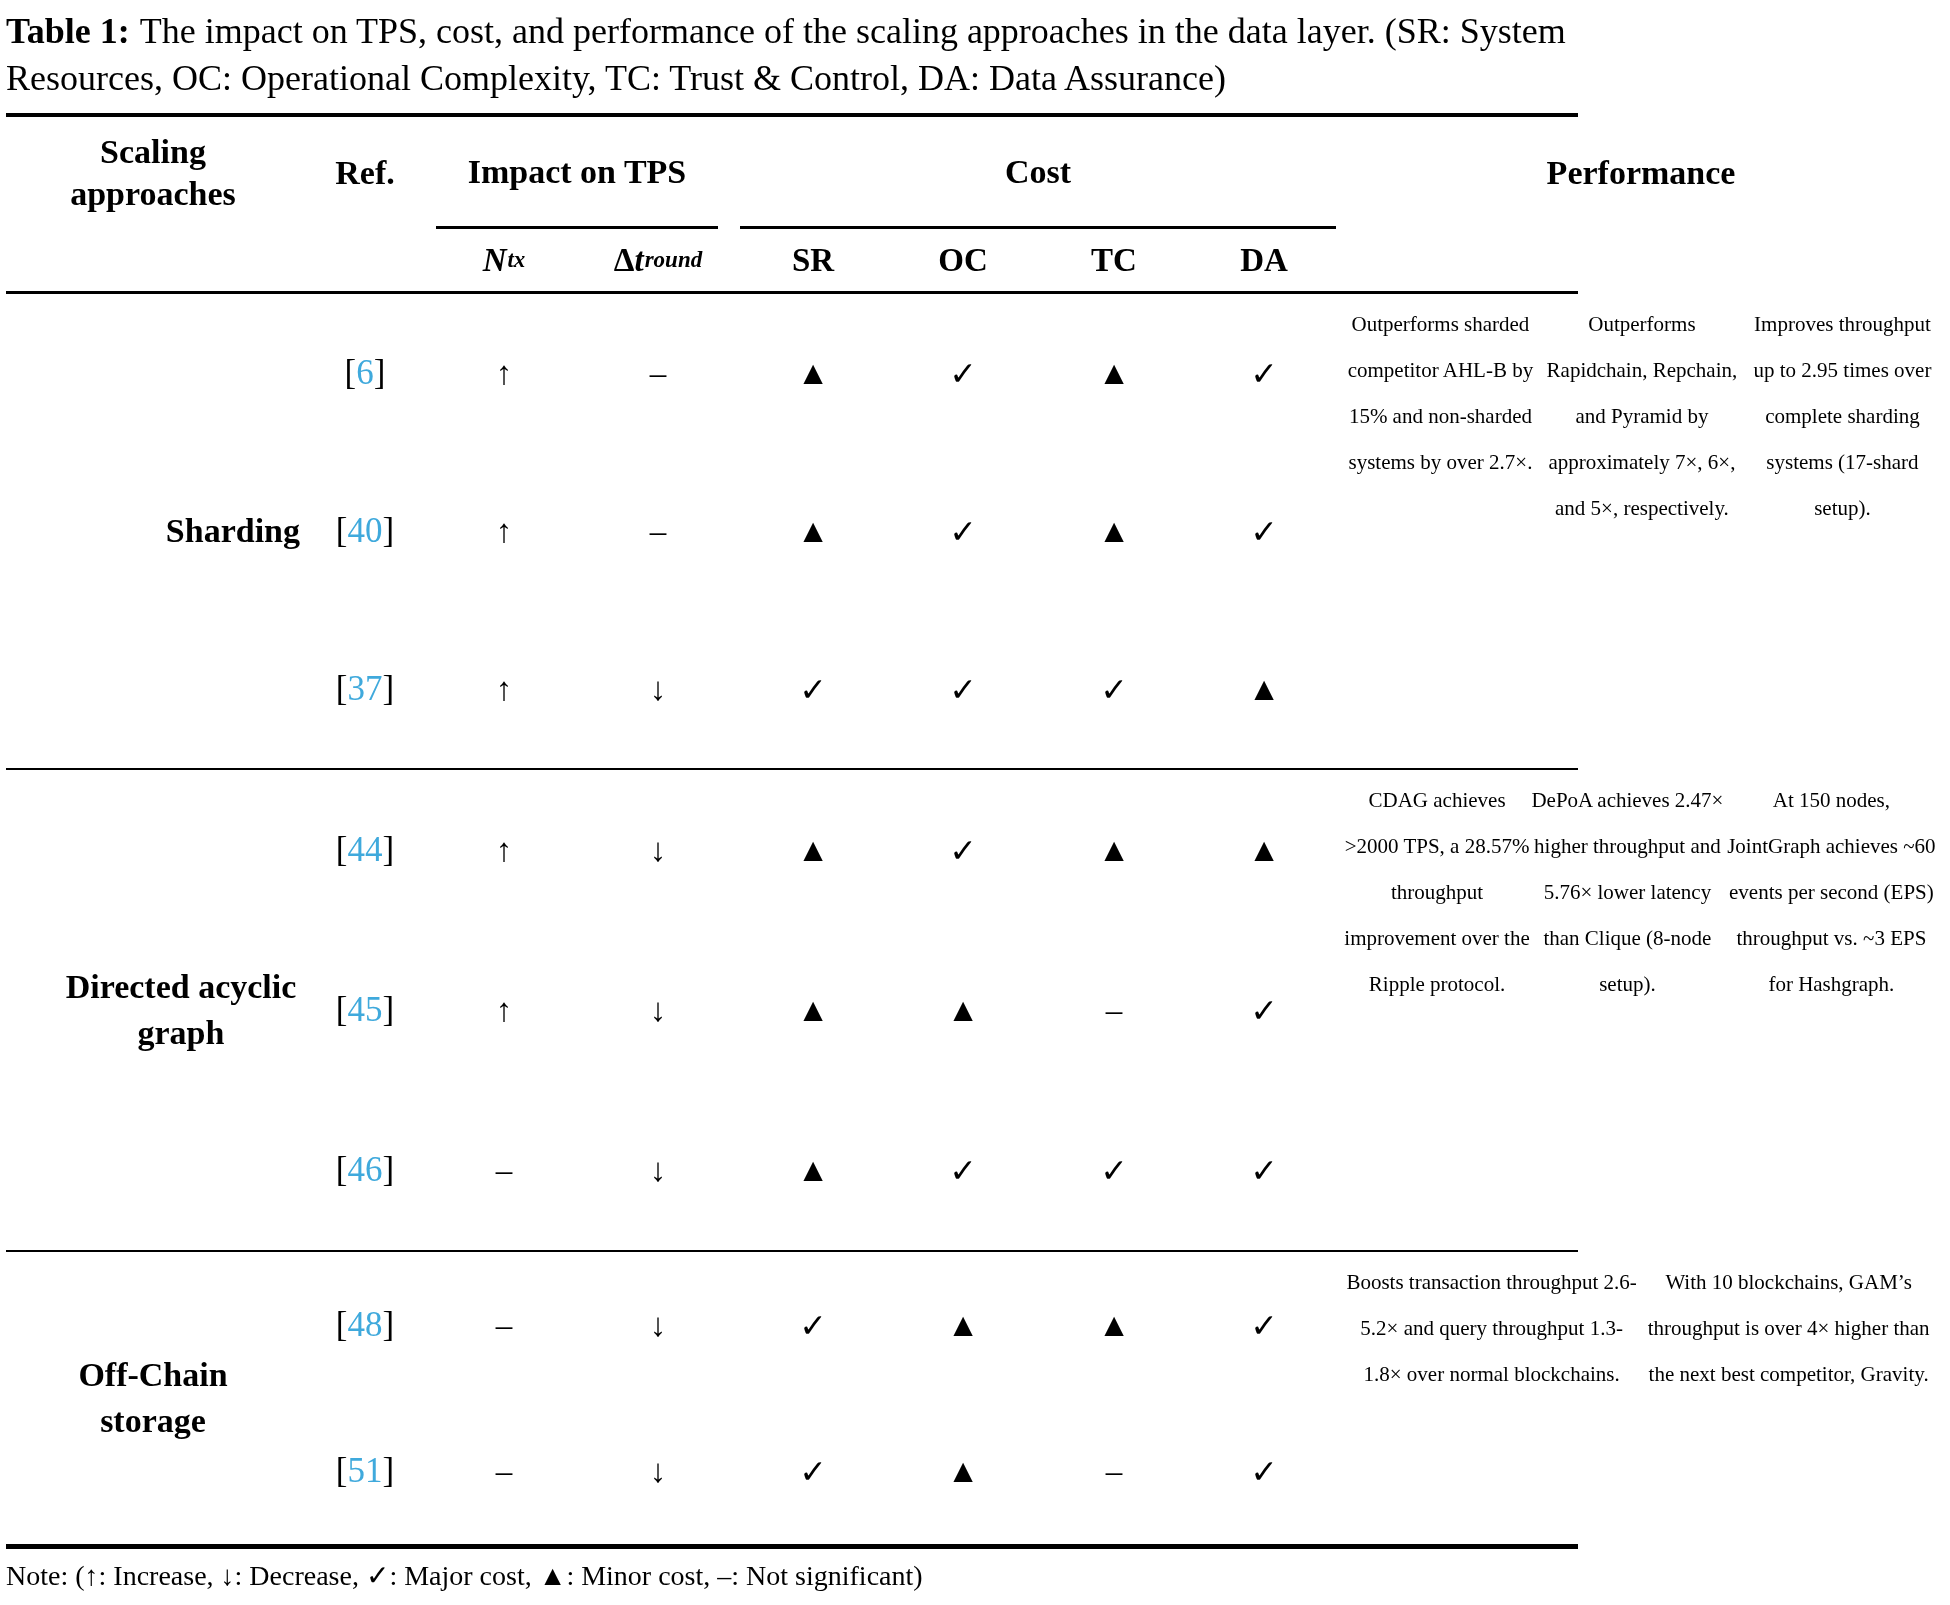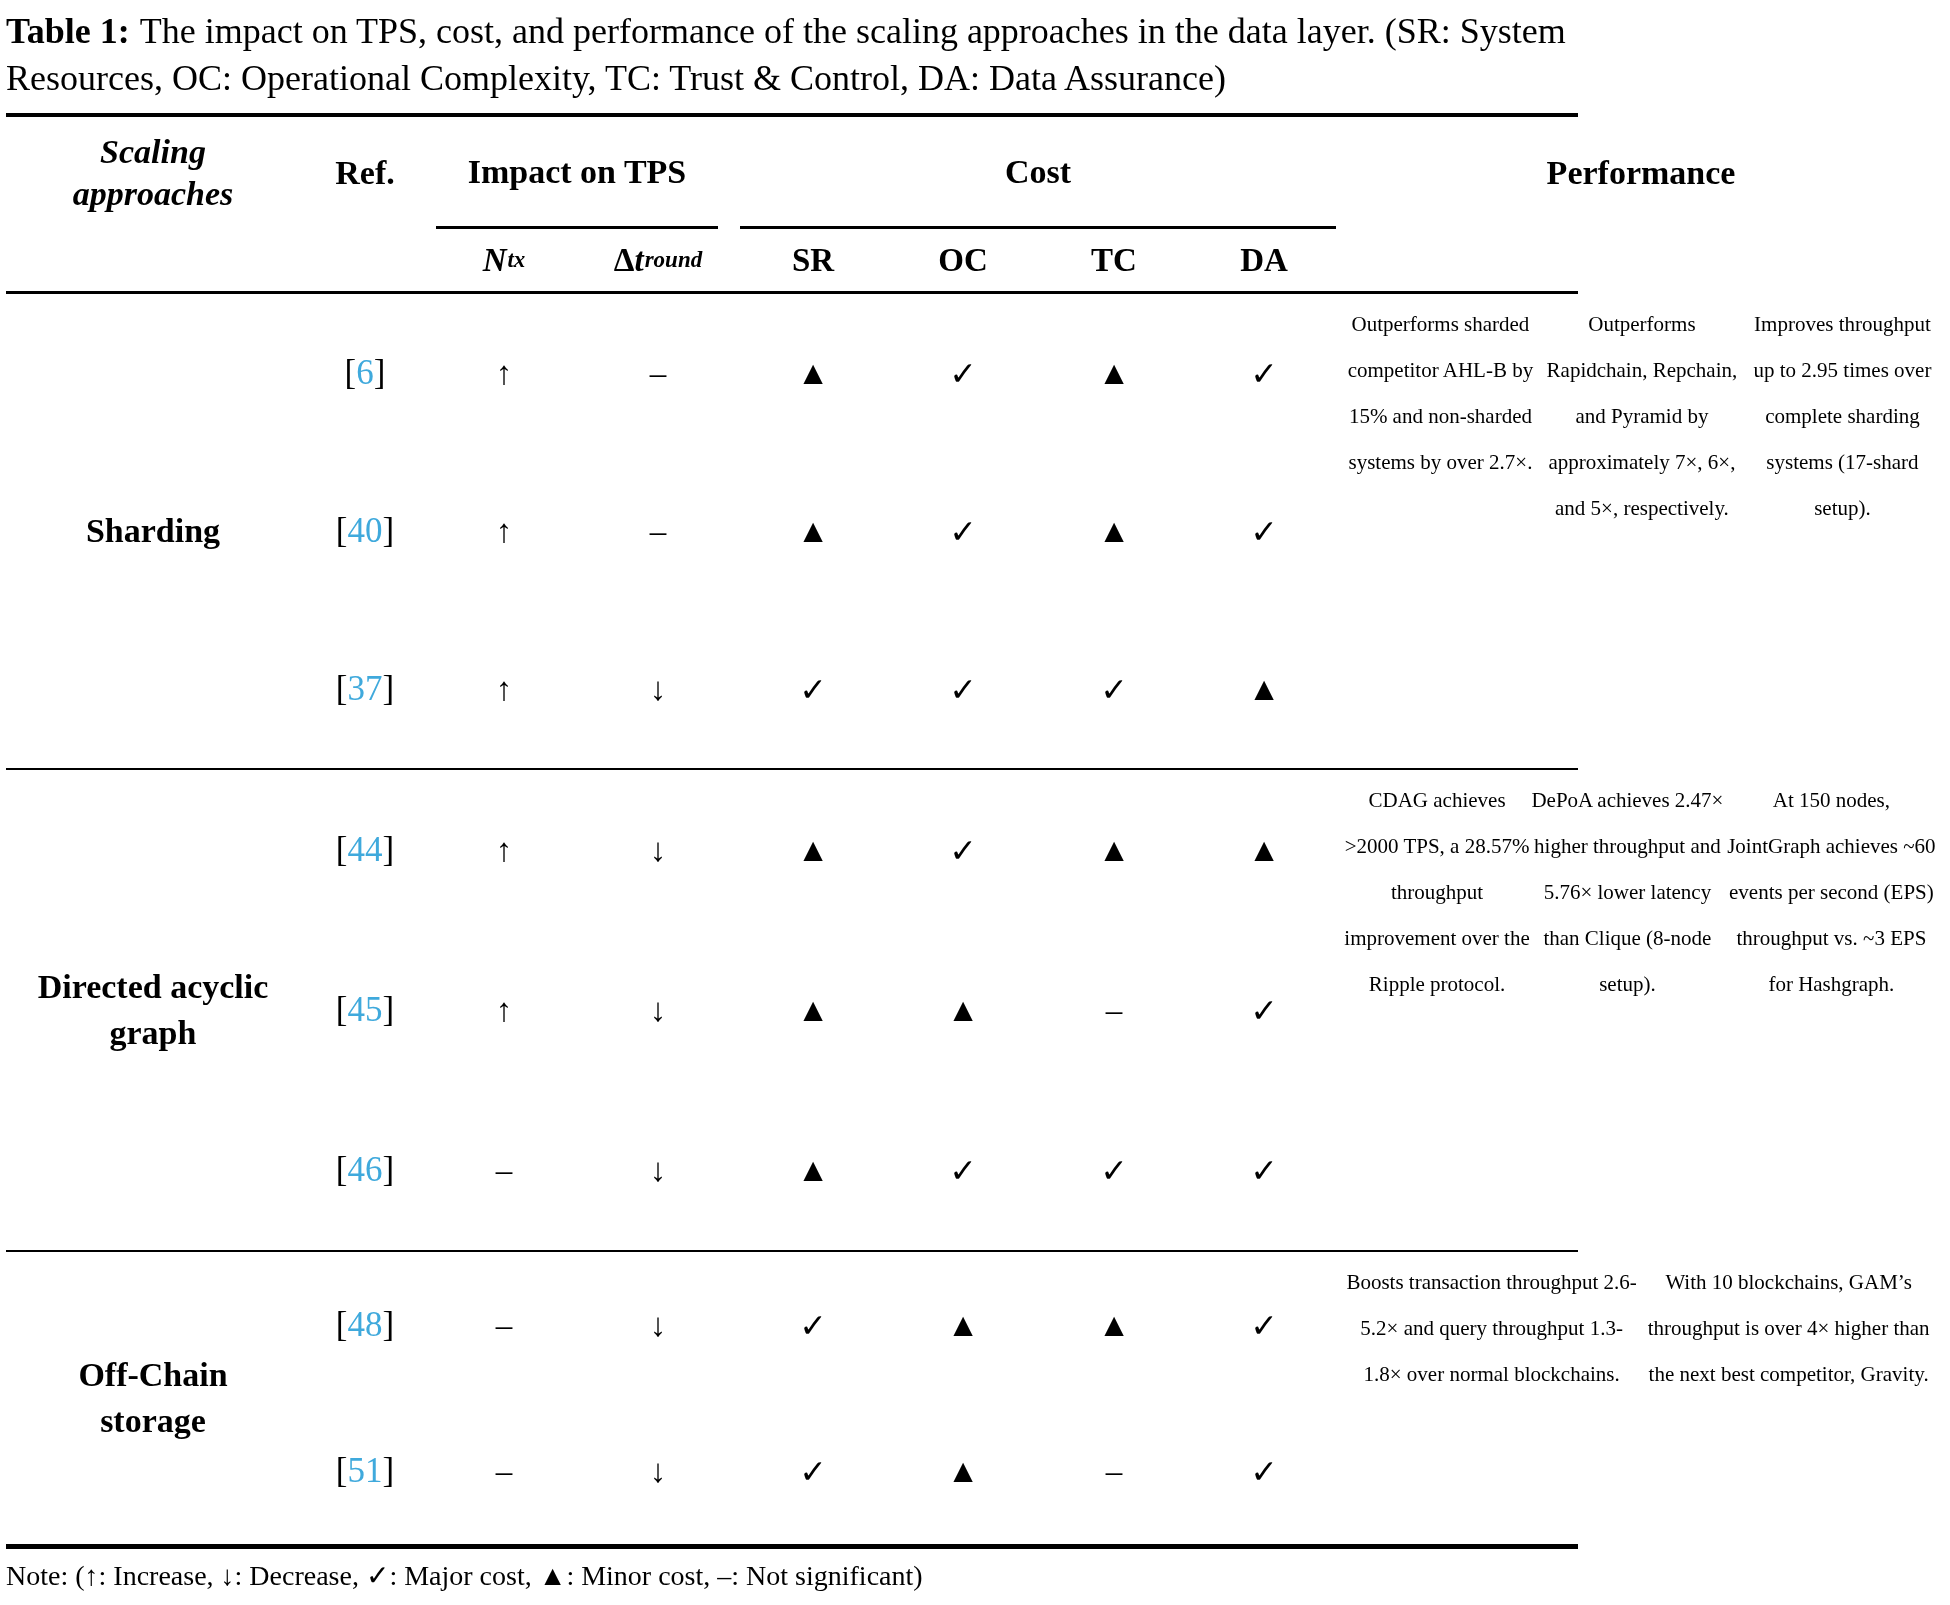--- a/index.html
+++ b/index.html
@@ -22,41 +22,41 @@
   .grid{
     display:grid;
     grid-template-columns:294px 130px 148px 160px 150px 150px 152px 148px 606px;
   }
 
   
   .thead{grid-template-rows:112px 62px;border-bottom:3px solid #000;}
   .cell{display:flex;align-items:center;justify-content:center;text-align:center;}
   .h-main{font-weight:bold;font-size:34px;line-height:1.25;}
   .h-approaches{grid-column:1;grid-row:1;}
-  .h-approaches span{display:block;max-width:200px;font-style:italic;}
+  .h-approaches span{display:block;max-width:200px;}
   .h-ref{grid-column:2;grid-row:1;}
   .h-group-tps{grid-column:3/5;grid-row:1;border-bottom:3px solid #000;margin:0 20px 0 6px;}
   .h-group-cost{grid-column:5/9;grid-row:1;border-bottom:3px solid #000;margin:0 2px 0 2px;}
   .h-perf{grid-column:9;grid-row:1;}
   .sub{grid-row:2;font-weight:bold;font-size:33px;}
   .sub i{font-style:italic;}
   .sub sub{font-size:23px;font-style:italic;line-height:0;margin-left:1px;}
   .c3{grid-column:3}.c4{grid-column:4}.c5{grid-column:5}
   .c6{grid-column:6}.c7{grid-column:7}.c8{grid-column:8}
 
   
   .section{grid-auto-rows:1fr;}
   .section + .section{border-top:2px solid #000;}
   .sec-sharding{height:474px;}
   .sec-dag{height:480px;}
   .sec-offchain{height:292px;}
 
   .approach{grid-column:1;font-weight:bold;font-size:34px;line-height:1.35;}
   .approach span{display:block;max-width:238px;}
-  .span3{grid-row:1/span 3;}
+  .span3{grid-row:1/span 3;justify-content:flex-end;}
   .span2{grid-row:1/span 2;}
   .rr1{grid-row:1}.rr2{grid-row:2}.rr3{grid-row:3}
 
   .ref{grid-column:2;font-size:35px;}
   .refnum{color:#3FA9DC;text-decoration:none;cursor:pointer;}
   .bk{color:#000;}
 
   .sym{font-size:33px;}
   .perf{
     grid-column:9;

